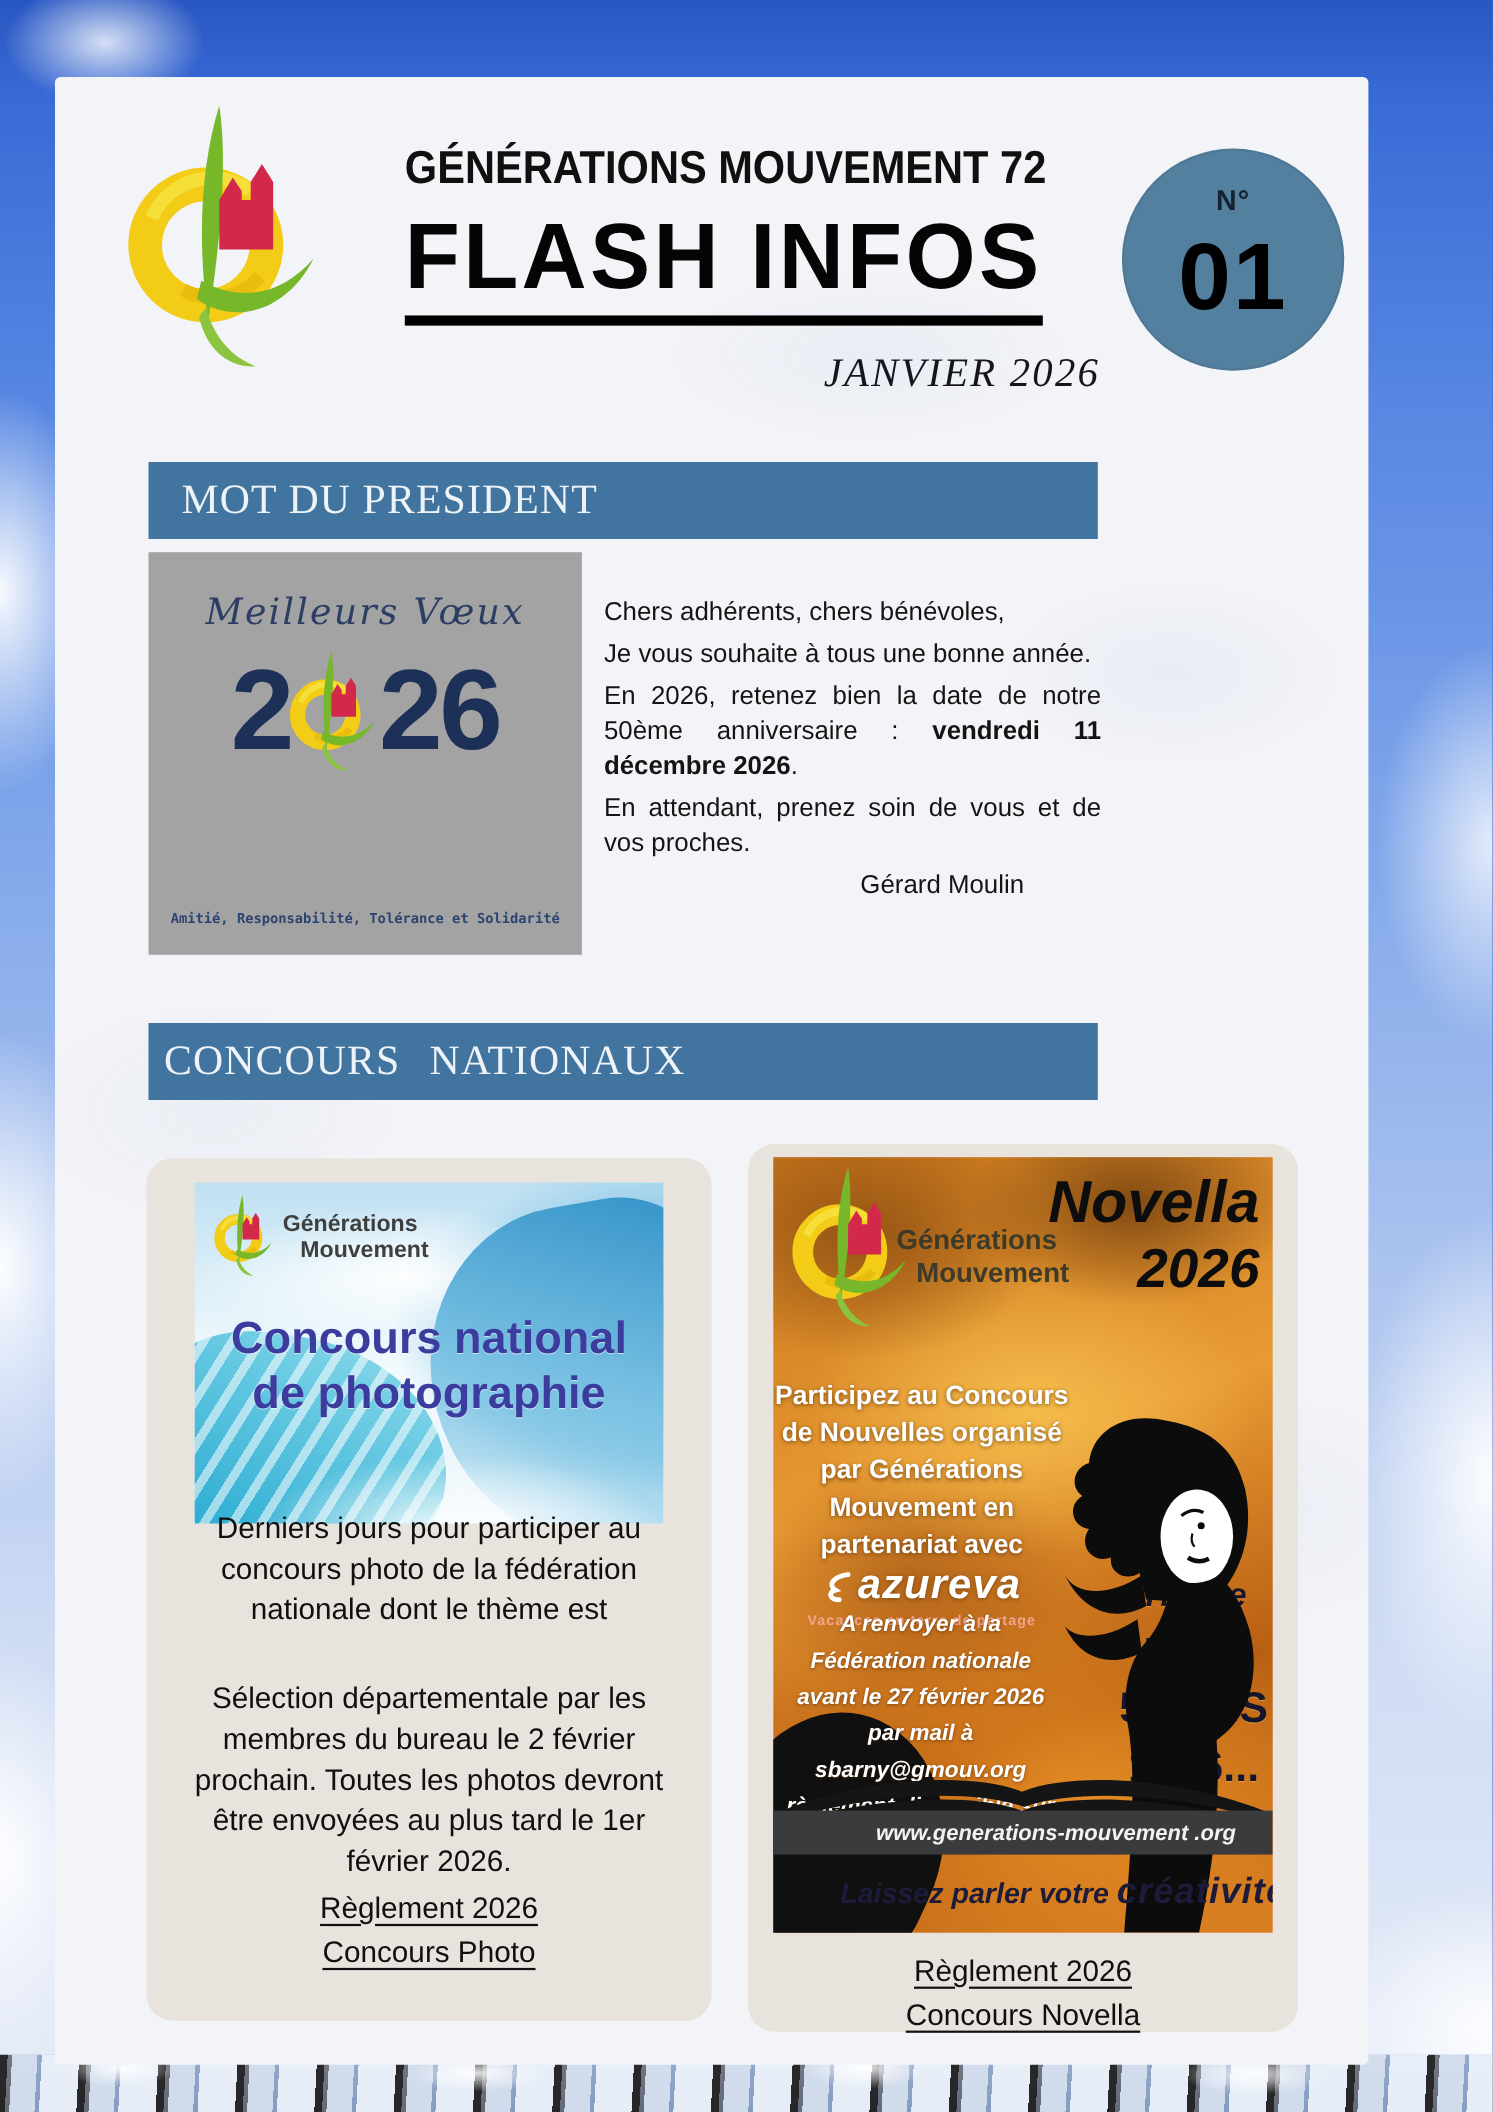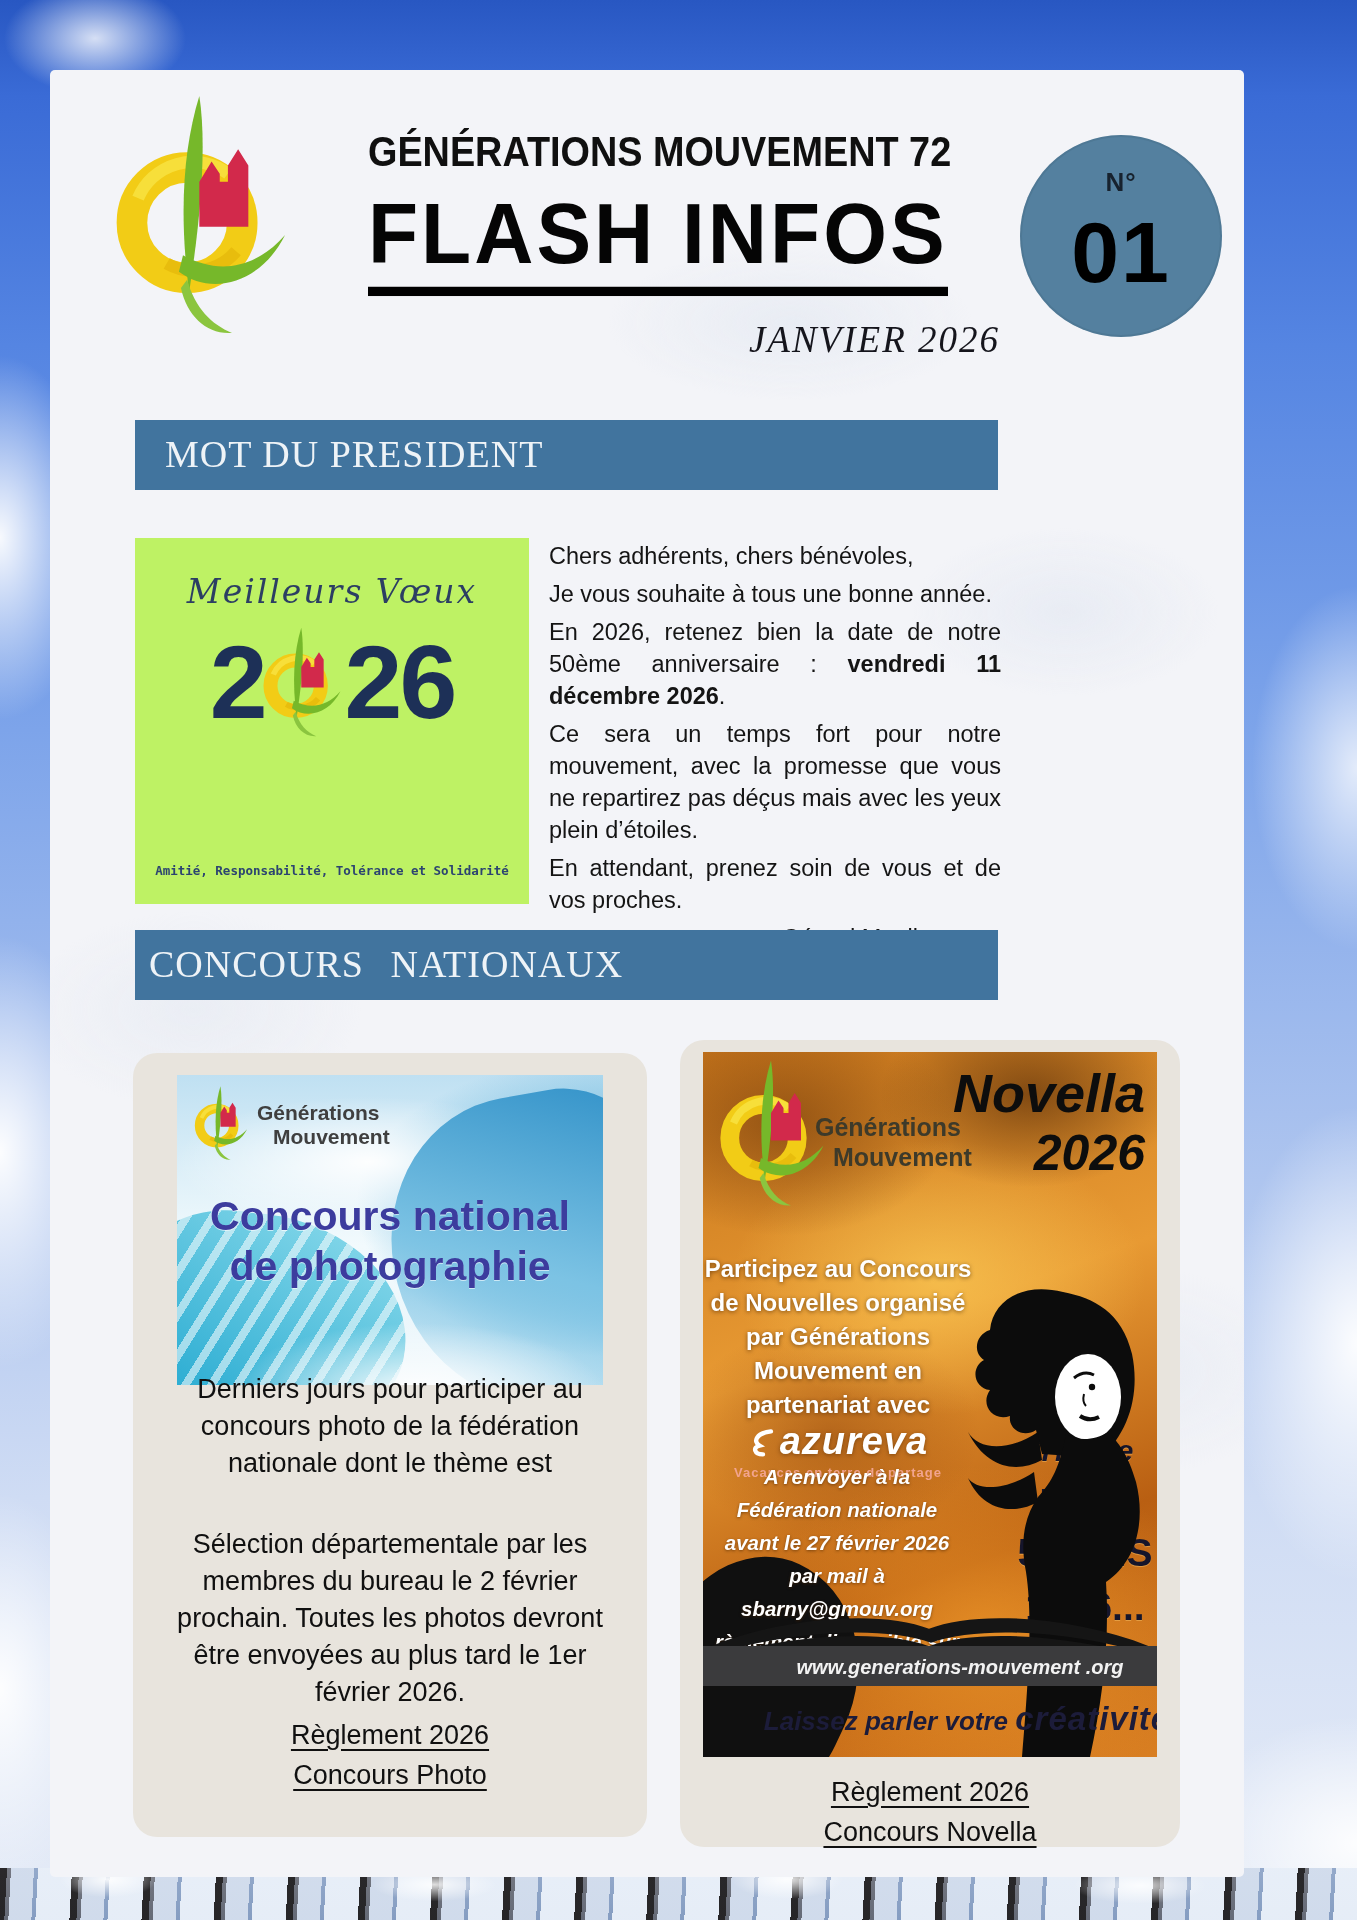--- a/index.html
+++ b/index.html
@@ -42,21 +42,21 @@
   .flash-title{left:318px;top:122px;font-size:82px;font-weight:900;letter-spacing:3px;line-height:1;color:#050505;border-bottom:9px solid #000;padding-bottom:10px;display:inline-block;white-space:nowrap;transform:scaleY(1.03);transform-origin:left top;}
   .issue-date{left:318px;top:248px;width:632px;text-align:right;font-family:"Liberation Serif",serif;font-style:italic;font-size:37px;color:#15151c;letter-spacing:2px;white-space:nowrap;}
   .issue-circle{left:970px;top:65px;width:202px;height:202px;border-radius:50%;background:#54809f;box-shadow:0 0 0 2px rgba(60,95,120,.25) inset;}
   .issue-label{position:absolute;left:0;top:32px;width:100%;text-align:center;font-size:26px;font-weight:600;color:#17222e;letter-spacing:1px;}
   .issue-number{position:absolute;left:0;top:68px;width:100%;text-align:center;font-size:86px;font-weight:900;color:#000;letter-spacing:2px;}
   
   .banner{left:85px;width:863px;height:70px;background:#41749e;color:#eef3f7;font-family:"Liberation Serif",serif;font-size:38px;letter-spacing:1px;line-height:68px;padding-left:30px;white-space:nowrap;}
   .banner-president{top:350px;}
   .banner-concours{top:860px;word-spacing:16px;padding-left:14px;}
   
-  .wishes{left:85px;top:468px;width:394px;height:366px;background:#bef264;}
+  .wishes{left:85px;top:432px;width:394px;height:366px;background:#a3a3a3;}
   .wish-script{position:absolute;left:0;top:34px;width:100%;text-align:center;font-family:"DejaVu Serif",serif;font-style:italic;font-size:33px;color:#2c3e63;letter-spacing:2px;}
   .wish-year{position:absolute;left:0;top:88px;width:100%;display:flex;justify-content:center;align-items:center;}
   .wish-year span{font-size:104px;font-weight:900;color:#1d3057;letter-spacing:-3px;line-height:1;}
   .wish-year svg{width:96px;height:112px;margin:0 -8px;}
   .wish-motto{position:absolute;left:0;bottom:26px;width:100%;text-align:center;font-family:"DejaVu Sans Mono",monospace;font-size:12.5px;font-weight:700;color:#2c4470;}
   
   .pres{left:499px;top:470px;width:452px;color:#141414;font-size:23.5px;line-height:32px;text-align:justify;}
   .pres p{margin:0 0 6px 0;}
   .pres .sig{text-align:right;padding-right:70px;margin-top:2px;}
   
@@ -164,21 +164,20 @@
           </svg>
         <span>26</span>
       </div>
       <div class="wish-motto">Amitié, Responsabilité, Tolérance et Solidarité</div>
     </div>
 
     <div class="abs pres">
       <p>Chers adhérents, chers bénévoles,</p>
       <p>Je vous souhaite à tous une bonne année.</p>
       <p><span>En 2026, retenez bien la date de notre 50ème anniversaire : </span><b>vendredi 11 décembre 2026</b><span>.</span></p>
-      <p>Ce sera un temps fort pour notre mouvement, avec la promesse que vous ne repartirez pas déçus mais avec les yeux plein d’étoiles.</p>
       <p>En attendant, prenez soin de vous et de vos proches.</p>
       <p class="sig">Gérard Moulin</p>
     </div>
 
     <div class="abs banner banner-concours">CONCOURS NATIONAUX</div>
 
     <div class="card card-photo">
       <div class="photo-poster">
         <div class="pp-wave"></div>
         <div class="pp-ice"></div>

